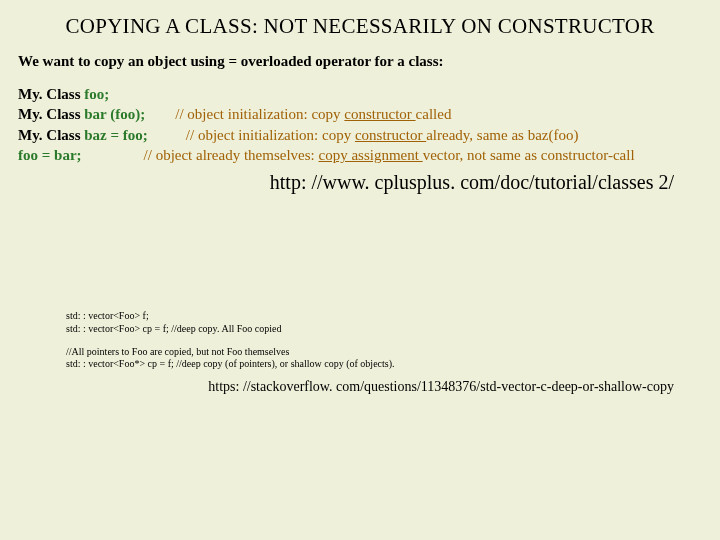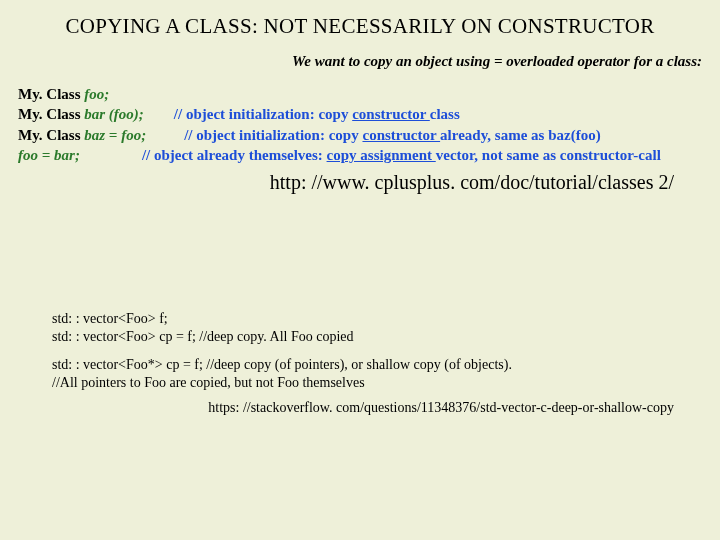--- a/index.html
+++ b/index.html
@@ -21,45 +21,43 @@
   }
   .title {
     text-align: center;
     font-size: 21px;
     font-weight: normal;
     margin-top: 4px;
     margin-bottom: 14px;
     letter-spacing: 0.3px;
   }
   .intro {
-    font-style: italic;
     font-weight: bold;
     font-size: 15px;
     margin-bottom: 14px;
-    text-align: right;
   }
   .code-block {
     font-size: 15px;
     line-height: 1.35;
   }
   .code-line { white-space: nowrap; }
   .bold { font-weight: bold; }
-  .green { color: #2b7a2b; font-style: italic; }
+  .green { color: #2b7a2b; }
   .under { text-decoration: underline; }
-  .code-comment { font-weight: bold; color:#1d4ed8; }
+  .code-comment { font-weight: normal; color:#a16207; }
   .link1 {
     text-align: right;
     font-size: 20px;
     margin-top: 6px;
     padding-right: 28px;
   }
   .vector-block {
     margin-top: 116px;
-    margin-left: 34px;
-    font-size: 14px;
+    margin-left: 48px;
+    font-size: 10px;
     line-height: 1.28;
   }
   .gap { height: 10px; }
   .link2 {
     text-align: right;
     font-size: 14px;
     margin-top: 8px;
     padding-right: 28px;
   }
   .pad-small { display:inline-block; width:30px; }
@@ -73,35 +71,35 @@
 
   <div class="title">COPYING A CLASS: NOT NECESSARILY ON CONSTRUCTOR</div>
 
   <div class="intro">We want to copy an object using  =  overloaded operator for a class:</div>
 
   <div class="code-block">
     <div class="code-line">
       <span class="bold">My. Class </span><span class="bold green">foo;</span>
     </div>
     <div class="code-line">
-      <span class="bold">My. Class </span><span class="bold green">bar (foo);</span><span class="pad-small"></span><span class="code-comment">// object initialization: copy </span><span class="under code-comment">constructor </span><span class="code-comment">class</span>
+      <span class="bold">My. Class </span><span class="bold green">bar (foo);</span><span class="pad-small"></span><span class="code-comment">// object initialization: copy </span><span class="under code-comment">constructor </span><span class="code-comment">called</span>
     </div>
     <div class="code-line">
       <span class="bold">My. Class </span><span class="bold green">baz = foo;</span><span class="pad-med"></span><span class="code-comment">// object initialization: copy </span><span class="under code-comment">constructor </span><span class="code-comment">already, same as baz(foo)</span>
     </div>
     <div class="code-line">
       <span class="bold green">foo = bar;</span><span class="pad-wide"></span><span class="code-comment">// object already themselves: </span><span class="under code-comment">copy assignment </span><span class="code-comment">vector, not same as constructor-call</span>
     </div>
   </div>
 
   <div class="link1">http: //www. cplusplus. com/doc/tutorial/classes 2/</div>
 
   <div class="vector-block">
     <div>std: : vector&lt;Foo&gt; f;</div>
     <div>std: : vector&lt;Foo&gt; cp = f; //deep copy. All Foo copied</div>
     <div class="gap"></div>
+    <div>//All pointers to Foo are copied, but not Foo themselves</div>
     <div>std: : vector&lt;Foo*&gt; cp = f; //deep copy (of pointers), or shallow copy (of objects).</div>
-    <div>//All pointers to Foo are copied, but not Foo themselves</div>
   </div>
 
   <div class="link2">https: //stackoverflow. com/questions/11348376/std-vector-c-deep-or-shallow-copy</div>
 
 </div>
 
 </body></html>

